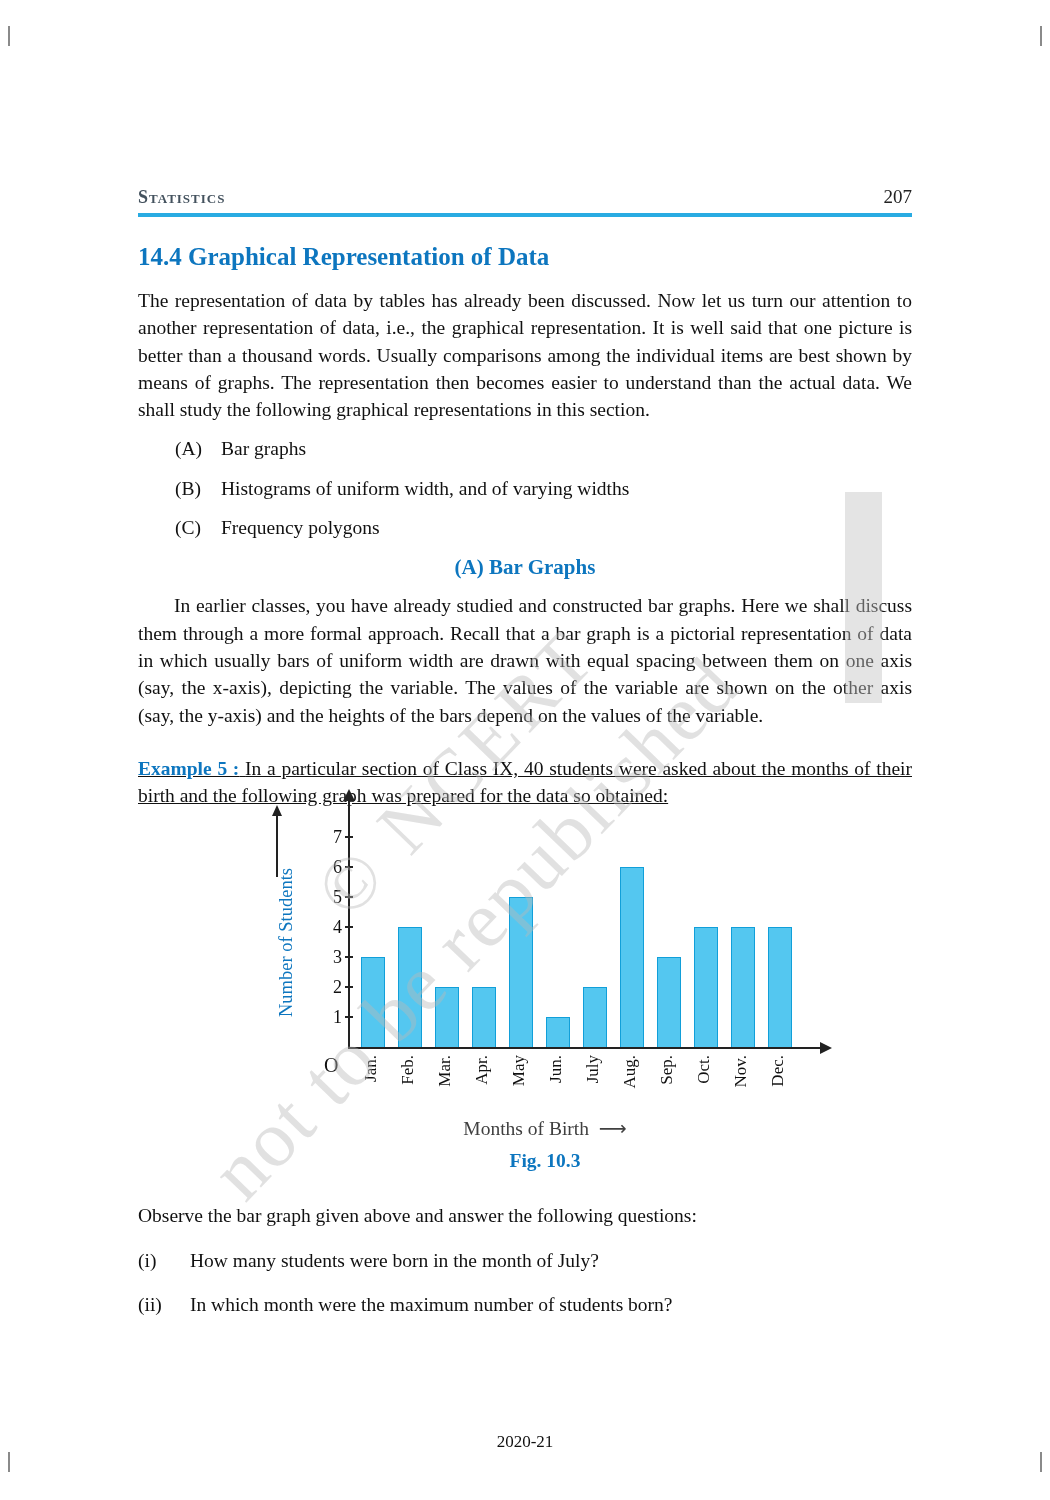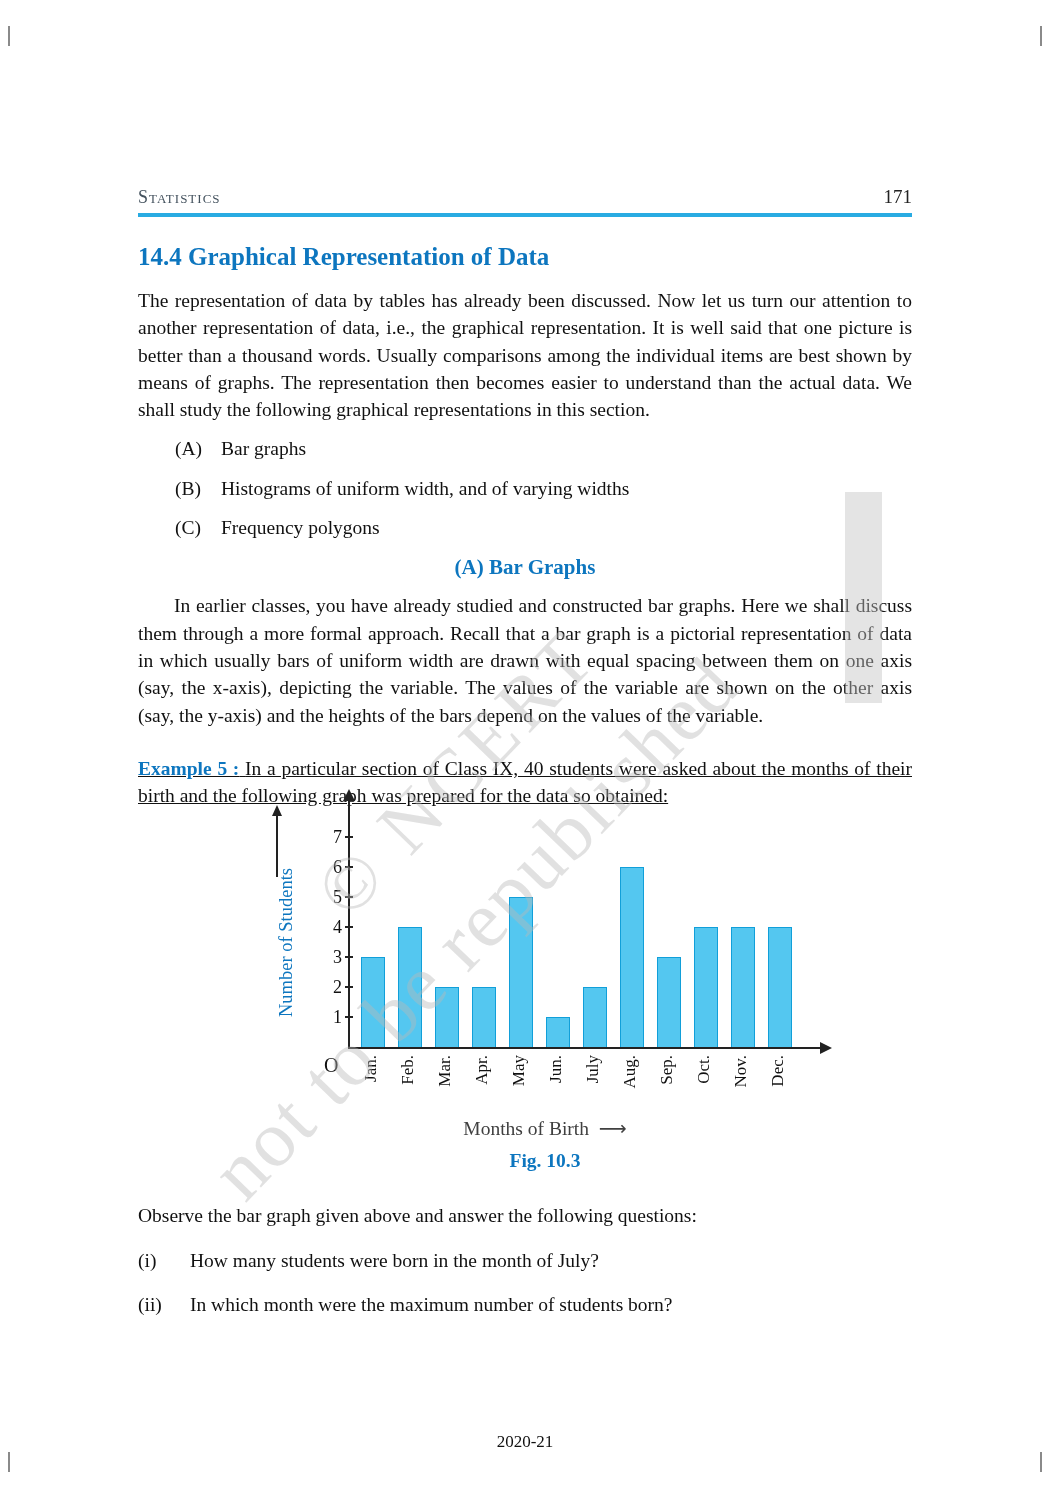--- a/index.html
+++ b/index.html
@@ -8,21 +8,21 @@
     position:relative; width:1050px; height:1500px; background:#ffffff;
     margin:0 auto; overflow:hidden;
     font-family:"Liberation Serif", serif; color:#111;
   }
   .crop { position:absolute; background:#8a8a8a; }
   .crop.v { width:2px; height:20px; }
   .content { position:absolute; left:138px; top:186px; width:774px; }
 
   
   .runhead { display:flex; justify-content:space-between; align-items:baseline; }
-  .runhead .head-left { font-variant:small-caps; letter-spacing:1px; font-size:18px; color:#44525e; }
+  .runhead .head-left { font-variant:small-caps; letter-spacing:1px; font-size:18px; color:#44525e;font-weight:bold; }
   .runhead .head-right { font-size:19px; color:#222; }
   .rule { height:4px; background:#29abe2; margin-top:5px; margin-bottom:26px; }
 
   h1.section-title { color:#0d76bf; font-size:25px; font-weight:bold; margin-bottom:16px; }
   p.para { font-size:19.5px; line-height:1.4; text-align:justify; }
   p.indent { text-indent:36px; }
 
   .abc-list { margin:12px 0 4px 37px; }
   .abc-item { display:flex; font-size:19.5px; line-height:1.4; margin-bottom:12px; }
   .abc-item .lbl { width:46px; flex:0 0 46px; }
@@ -81,21 +81,21 @@
   <div class="crop v" style="left:8px; top:1452px;"></div>
   <div class="crop v" style="left:1040px; top:1452px;"></div>
 
   <div class="gray-strip"></div>
   <div class="wm wm-ncert">© NCERT</div>
   <div class="wm wm-repub">not to be republished</div>
 
   <div class="content">
     <div class="runhead">
       <span class="head-left">Statistics</span>
-      <span class="head-right">171</span>
+      <span class="head-right">207</span>
     </div>
     <div class="rule"></div>
 
     <h1 class="section-title">14.4 Graphical Representation of Data</h1>
 
     <p class="para">The representation of data by tables has already been discussed. Now let us turn our attention to another representation of data, i.e., the graphical representation. It is well said that one picture is better than a thousand words. Usually comparisons among the individual items are best shown by means of graphs. The representation then becomes easier to understand than the actual data. We shall study the following graphical representations in this section.</p>
 
     <div class="abc-list">
       <div class="abc-item">
         <span class="lbl">(A)</span>

